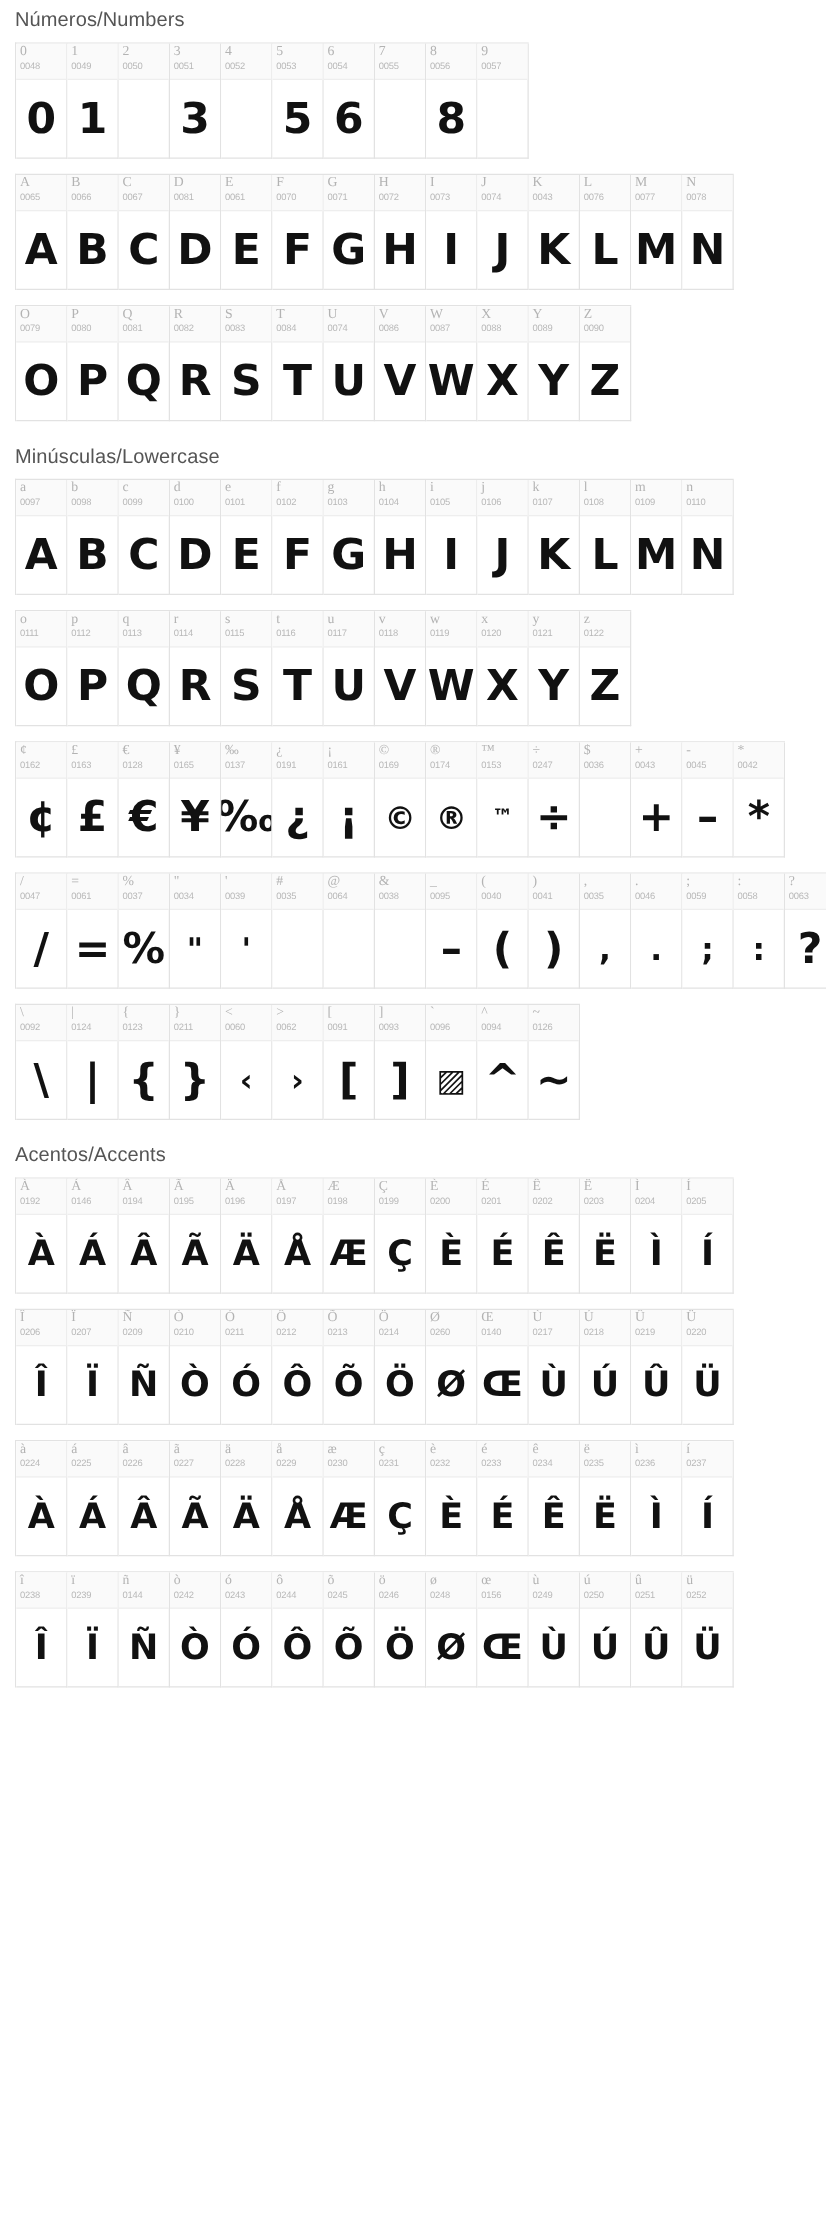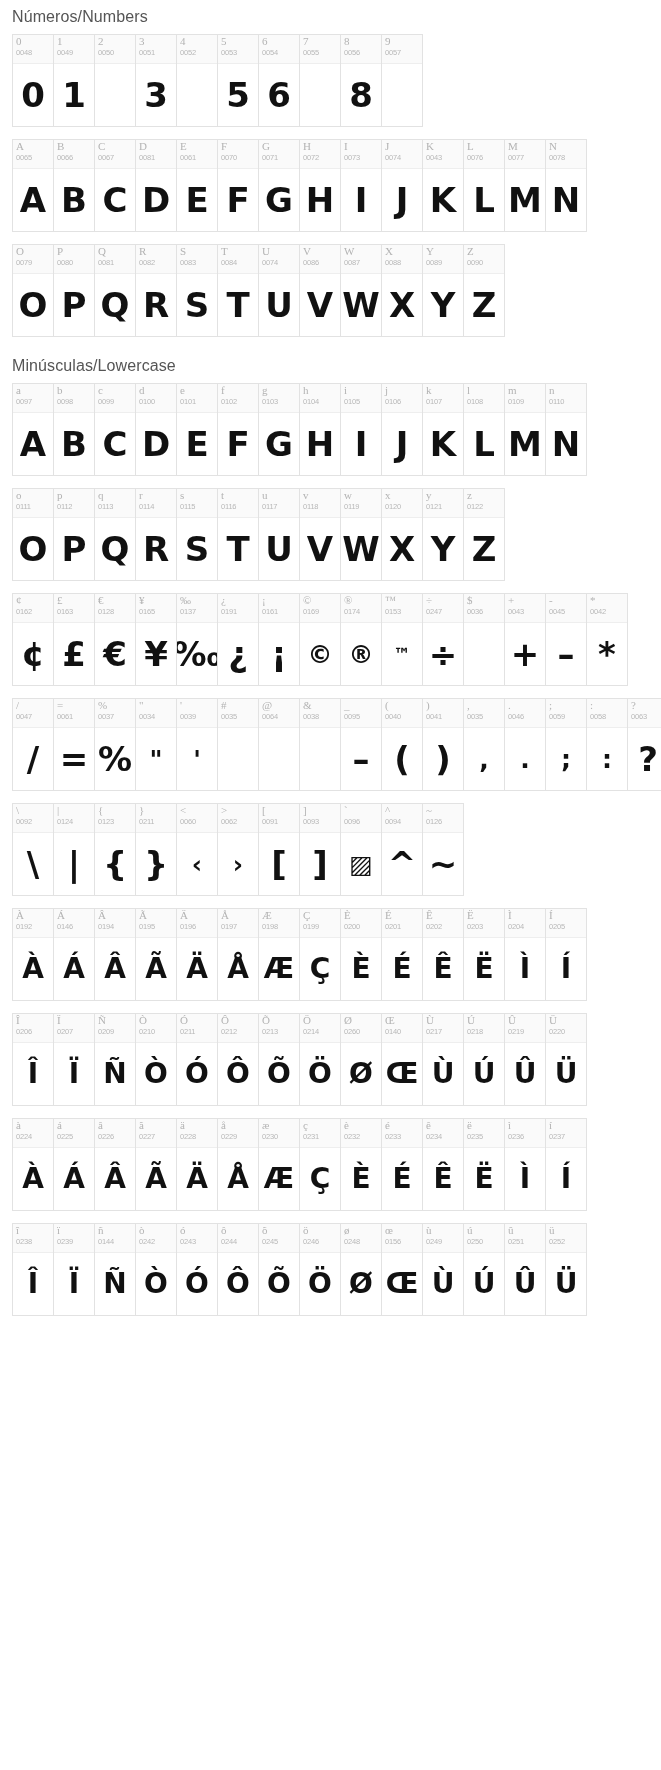--- a/index.html
+++ b/index.html
@@ -856,20 +856,21 @@
             <div class="cell-head">
               <span class="cell-char">~</span>
               <span class="cell-code">0126</span>
             </div>
             <div class="cell-body">~</div>
           </div>
         </div>
       </div>
     </div>
     <div class="section">
+      <div class="section-title">Acentos/Accents</div>
       <div class="rows">
         <div class="glyph-row accent-row">
           <div class="cell">
             <div class="cell-head">
               <span class="cell-char">À</span>
               <span class="cell-code">0192</span>
             </div>
             <div class="cell-body">À</div>
           </div>
           <div class="cell">

